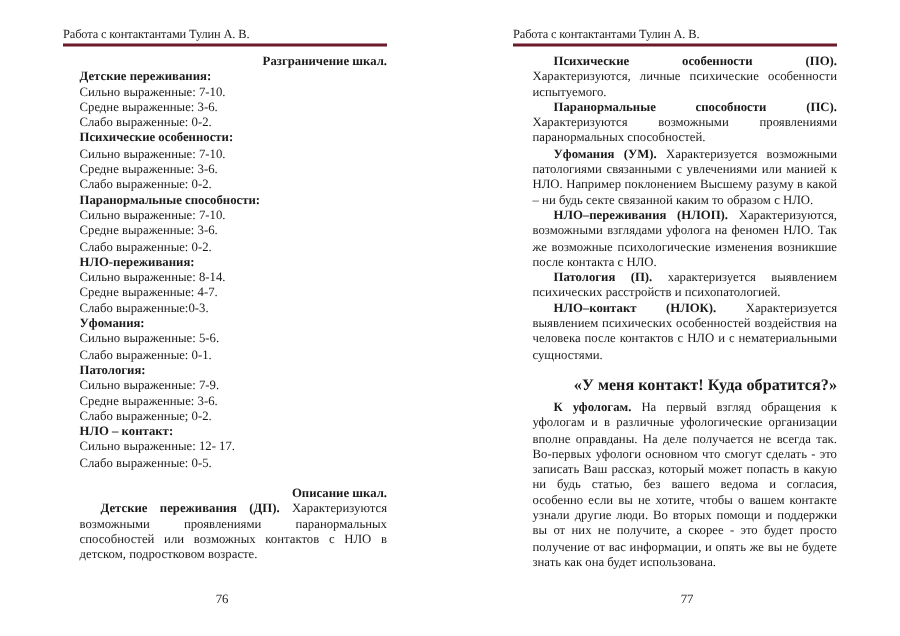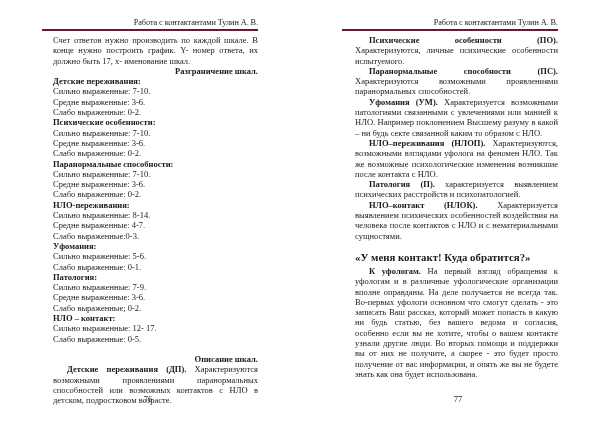--- a/index.html
+++ b/index.html
@@ -1,45 +1,44 @@
 <!DOCTYPE html>
 <html><head>
 <meta charset="utf-8">
 <style>
   html, body { margin:0; padding:0; }
   body { width:600px; height:424px; background:#ffffff; position:relative; overflow:hidden;
          font-family:"Liberation Serif","DejaVu Serif",serif; color:#1a1a1a; }
   .page { position:absolute; top:0; width:300px; height:424px; }
   .page.left { left:0; }
   .page.right { left:300px; }
-  .header { position:absolute; top:18px; left:42px; width:216px; text-align:right;
+  .header { position:absolute; top:18px; left:42px; width:216px; text-align:left;
             font-size:8.3px; color:#222; letter-spacing:-0.1px; }
   .hr { position:absolute; top:29px; left:42px; width:216px; height:1.5px; background:#6b1a2a; }
   .page.right .header, .page.right .hr { left:42px; }
   .body { position:absolute; top:35px; left:53px; width:205px; font-size:8.5px; line-height:10.3px; }
   .page.right .body { left:55px; width:203px; }
   .p { text-align:justify; margin:0; }
   .ind { text-indent:14px; }
   b, .b { font-weight:bold; }
   .line { white-space:nowrap; }
   .sect-title { text-align:right; font-weight:bold; margin:0; }
-  .big-title { text-align:left; font-weight:bold; font-size:10.8px; line-height:13px; margin:10px 0 2px 0; }
+  .big-title { text-align:right; font-weight:bold; font-size:10.8px; line-height:13px; margin:10px 0 2px 0; }
   .gap { height:10px; }
   .pagenum { position:absolute; top:394px; width:300px; text-align:center; font-size:8.5px; }
   .page.left .pagenum { left:-2px; }
   .page.right .pagenum { left:8px; }
 </style>
 </head>
 <body>
 
 <div class="page left">
   <div class="header">Работа с контактантами Тулин А. В.</div>
   <div class="hr"></div>
   <div class="body">
-    <p class="p">Счет ответов нужно производить по каждой шкале. В конце нужно построить график.  Y- номер ответа, их должно быть 17, x- именование шкал.</p>
     <p class="sect-title">Разграничение шкал.</p>
 
     <div>
       <div class="line b">Детские переживания:</div>
       <div class="line">Сильно выраженные: 7-10.</div>
       <div class="line">Средне выраженные: 3-6.</div>
       <div class="line">Слабо выраженные: 0-2.</div>
     </div>
     <div>
       <div class="line b">Психические особенности:</div>

